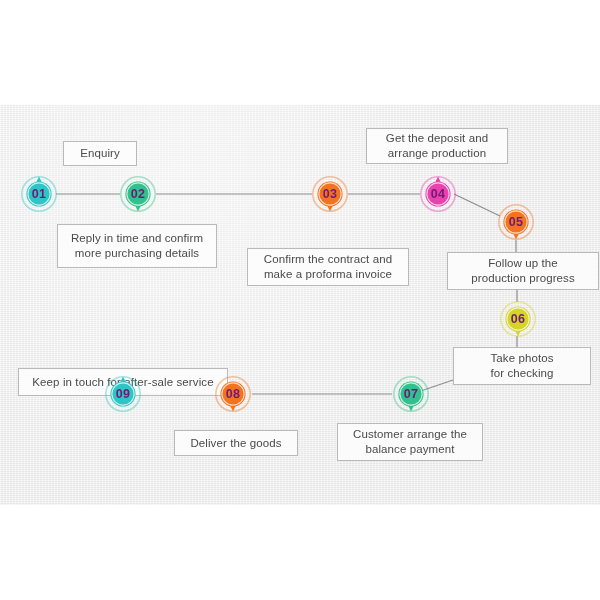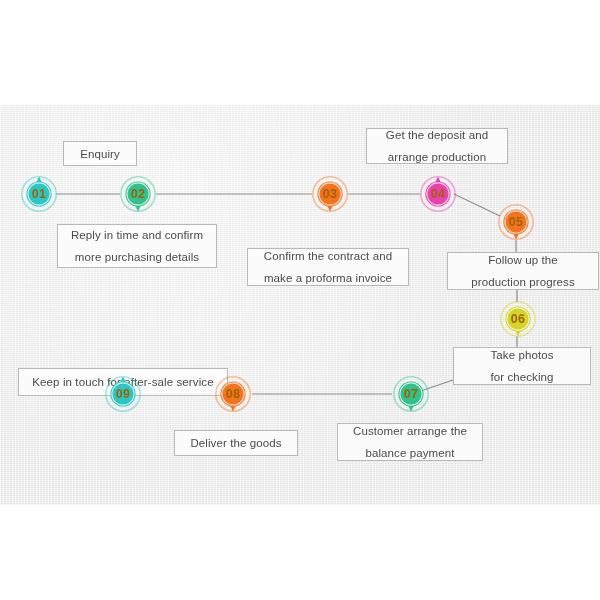--- a/index.html
+++ b/index.html
@@ -36,21 +36,21 @@
     height: 600px;
     pointer-events: none;
   }
   .box {
     position: absolute;
     box-sizing: border-box;
     border: 1px solid #b9b9b9;
     background: rgba(252,252,252,0.92);
     color: #4a4a4a;
     font-size: 11.5px;
-    line-height: 22px;
+    line-height: 15px;
     text-align: center;
     display: flex;
     align-items: center;
     justify-content: center;
     padding: 4px 7px;
     white-space: pre-line;
     letter-spacing: 0.1px;
   }
   .node {
     position: absolute;
@@ -67,21 +67,21 @@
   }
   .node .num {
     position: absolute;
     left: 0;
     top: 0;
     width: 38px;
     height: 38px;
     display: flex;
     align-items: center;
     justify-content: center;
-    color: #a16207;
+    color: #701a75;
     font-size: 12.5px;
     font-weight: bold;
     letter-spacing: 0.4px;
     pointer-events: none;
   }
 </style>
 </head>
 <body>
 
 <div id="stage">

